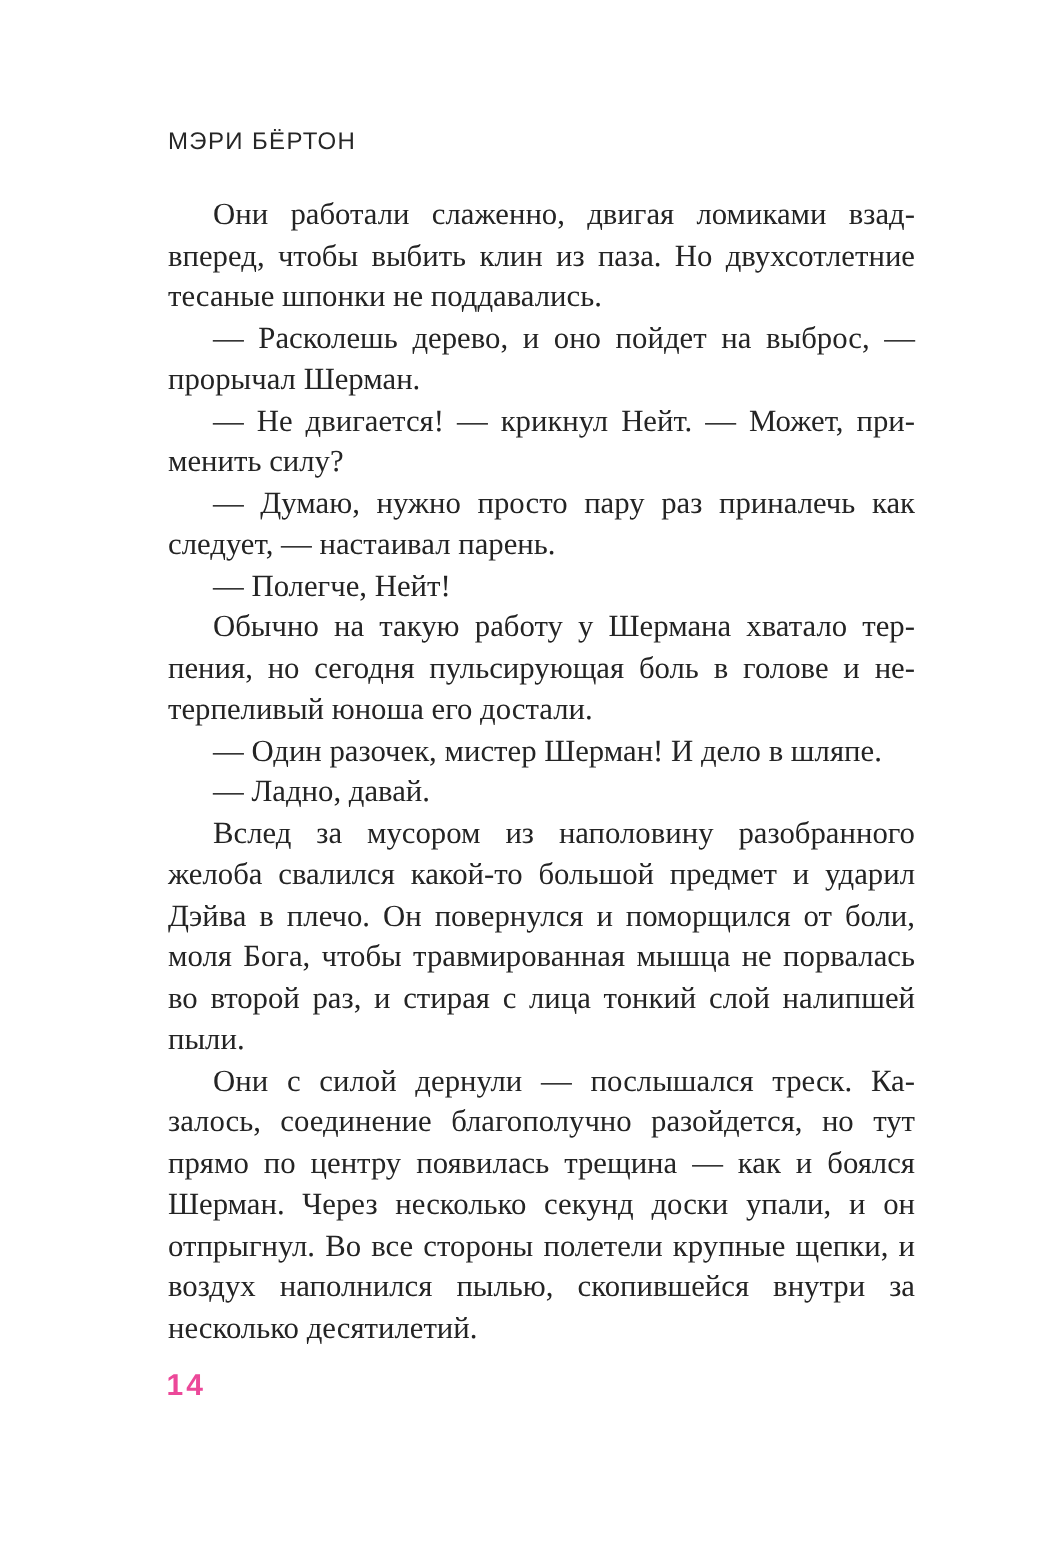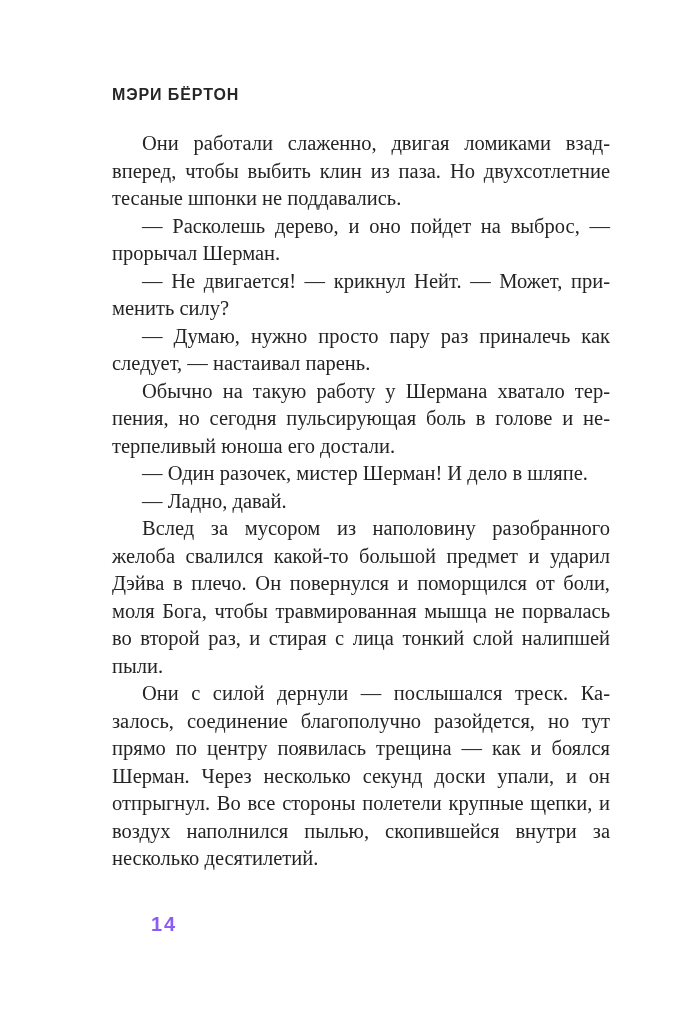--- a/index.html
+++ b/index.html
@@ -17,21 +17,21 @@
   .page {
     position: absolute;
     inset: 0;
     background: #ffffff;
   }
   .running-header {
     position: absolute;
     left: 112px;
     top: 86px;
     font-family: "Liberation Sans", sans-serif;
-    font-weight: 700;
+    font-weight: 400;
     font-size: 16px;
     letter-spacing: 0.9px;
     color: #262626;
   }
   .body-text {
     position: absolute;
     left: 112px;
     top: 130px;
     width: 498px;
     font-family: Liberation Serif, serif;
@@ -47,35 +47,35 @@
     text-indent: 30px;
   }
   .page-number {
     position: absolute;
     left: 111px;
     top: 913px;
     font-family: "Liberation Sans", sans-serif;
     font-weight: 700;
     font-size: 20px;
     letter-spacing: 2px;
-    color: #8b5cf6;
-    margin-left: 40px;
+    color: #ec4899;
   }
 </style>
 </head>
 <body>
 
 <div class="page">
   <div class="running-header">МЭРИ БЁРТОН</div>
 
   <div class="body-text">
       <p>Они работали слаженно, двигая ломиками взад-вперед, чтобы выбить клин из паза. Но двух­сотлетние тесаные шпонки не поддавались.</p>
       <p>— Расколешь дерево, и оно пойдет на выброс, — прорычал Шерман.</p>
       <p>— Не двигается! — крикнул Нейт. — Может, при­менить силу?</p>
       <p>— Думаю, нужно просто пару раз приналечь как следует, — настаивал парень.</p>
+      <p>— Полегче, Нейт!</p>
       <p>Обычно на такую работу у Шермана хватало тер­пения, но сегодня пульсирующая боль в голове и не­терпеливый юноша его достали.</p>
       <p>— Один разочек, мистер Шерман! И дело в шляпе.</p>
       <p>— Ладно, давай.</p>
       <p>Вслед за мусором из наполовину разобранного желоба свалился какой-то большой предмет и уда­рил Дэйва в плечо. Он повернулся и поморщился от боли, моля Бога, чтобы травмированная мышца не порвалась во второй раз, и стирая с лица тонкий слой налипшей пыли.</p>
       <p>Они с силой дернули — послышался треск. Ка­залось, соединение благополучно разойдется, но тут прямо по центру появилась трещина — как и боялся Шерман. Через несколько секунд доски упали, и он отпрыгнул. Во все стороны полетели крупные щепки, и воздух наполнился пылью, скопившейся внутри за несколько десятилетий.</p>
     </div>
 
   <div class="page-number">14</div>
 </div>
 

